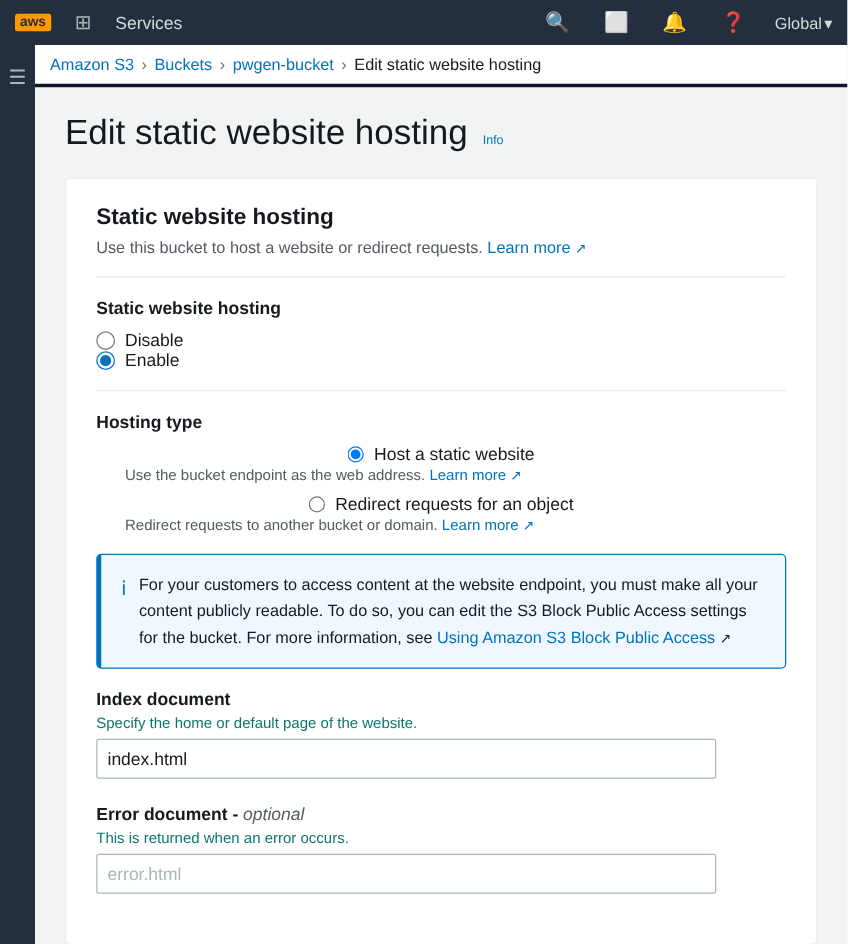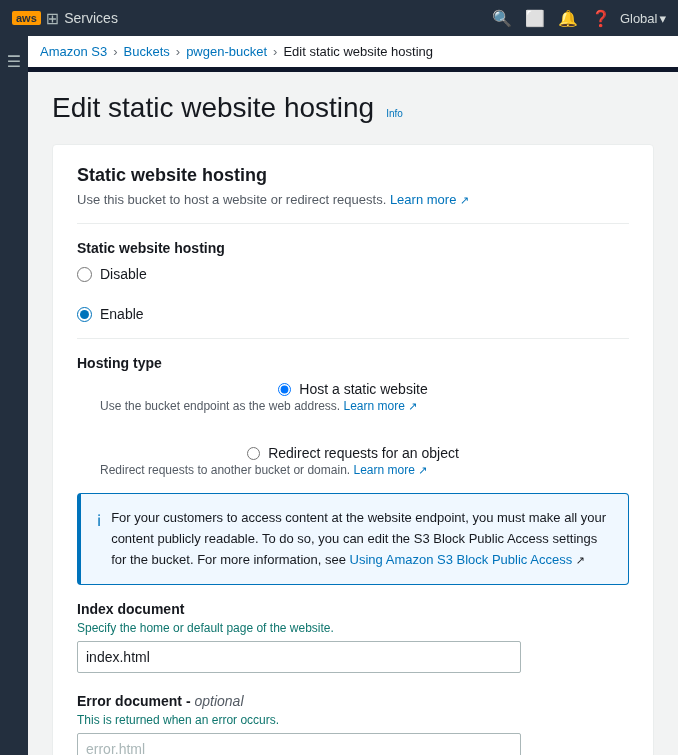--- a/index.html
+++ b/index.html
@@ -5,21 +5,21 @@
     * { box-sizing: border-box; margin: 0; padding: 0; }
     body { font-family: "Amazon Ember", Arial, sans-serif; font-size: 14px; background: #f2f3f3; color: #16191f; }
 
     
     .topnav {
       background: #232f3e;
       height: 36px;
       display: flex;
       align-items: center;
       padding: 0 12px;
-      gap: 5px;
+      gap: 19px;
     }
     .aws-logo {
       display: flex;
       align-items: center;
       gap: 2px;
     }
     .aws-logo-box {
       background: #ff9900;
       color: #232f3e;
       font-weight: bold;
@@ -72,21 +72,21 @@
       font-size: 16px;
       cursor: pointer;
     }
 
     
     .breadcrumb-bar {
       background: white;
       padding: 8px 16px 8px 40px;
       display: flex;
       gap: 6px;
-      border-bottom: 5px solid #0f172a;
+      border-bottom: 3px solid #0f172a;
     }
     .breadcrumb-link {
       color: #0073bb;
       text-decoration: none;
       font-size: 13px;
     }
     .breadcrumb-sep {
       color: #687078;
       font-size: 13px;
     }
@@ -155,21 +155,21 @@
       font-size: 14px;
       font-weight: 600;
       color: #16191f;
       margin-bottom: 10px;
     }
 
     
     .radio-group {
       display: flex;
       flex-direction: column;
-      gap: 24px;
+      gap: 0;
       margin-bottom: 4px;
     }
     .radio-item {
       display: flex;
       align-items: center;
       gap: 8px;
       cursor: pointer;
     }
     .radio-item input[type="radio"] {
       accent-color: #0073bb;
@@ -240,21 +240,21 @@
       font-weight: 400;
       font-style: italic;
       color: #545b64;
     }
     .field-hint {
       font-size: 12px;
       color: #0f766e;
       margin-bottom: 6px;
     }
     .field-input {
-      width: 444px;
+      width: 496px;
       height: 32px;
       border: 1px solid #aab7b8;
       border-radius: 2px;
       padding: 4px 8px;
       font-size: 14px;
       color: #16191f;
       background: white;
     }
     .field-input::placeholder {
       color: #aab7b8;

